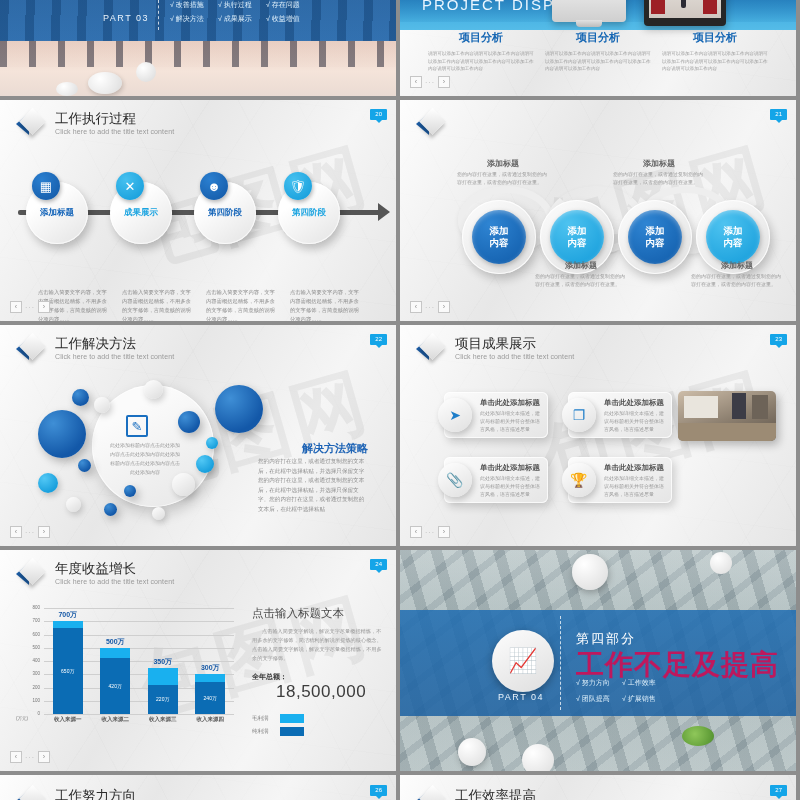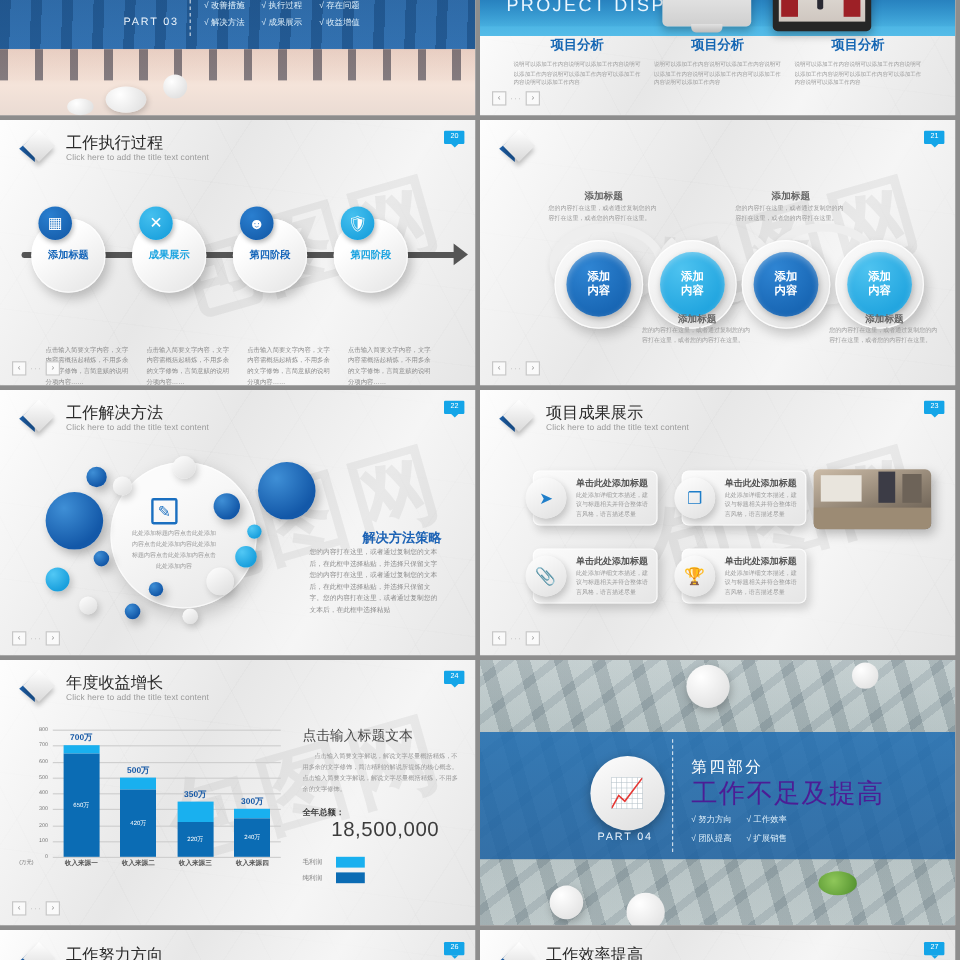--- a/index.html
+++ b/index.html
@@ -149,21 +149,21 @@
   .lsw{width:24px;height:9px;}
 
   
   .imgslide{position:absolute;inset:0;}
   .band{position:absolute;left:0;right:0;}
   .part-badge{position:absolute;width:62px;height:62px;border-radius:50%;
     background:linear-gradient(150deg,#fdfdfd,#dedede);
     box-shadow:0 3px 9px rgba(0,0,0,.3);display:flex;align-items:center;justify-content:center;}
   .part-lbl{position:absolute;font-size:9px;color:#eaf3fb;letter-spacing:1.5px;}
   .pt-s{font-size:13px;color:#fff;letter-spacing:2px;}
-  .pt-b{font-size:22px;color:#4c1d95;font-weight:normal;letter-spacing:1px;}
+  .pt-b{font-size:28px;color:#be185d;font-weight:bold;letter-spacing:1px;}
   .chk{font-size:7px;color:#dff0fb;}
   .dashline{position:absolute;border-left:1px dashed rgba(255,255,255,.75);}
 </style>
 </head>
 <body>
 
 <div class="grid">
 
   <div class="slide">
     <div class="imgslide" style="background:linear-gradient(180deg,#2f6fad 0%,#2f6fad 42%,#e8c9bc 42%,#f0d8cc 70%,#e6cfc6 100%);"></div>

